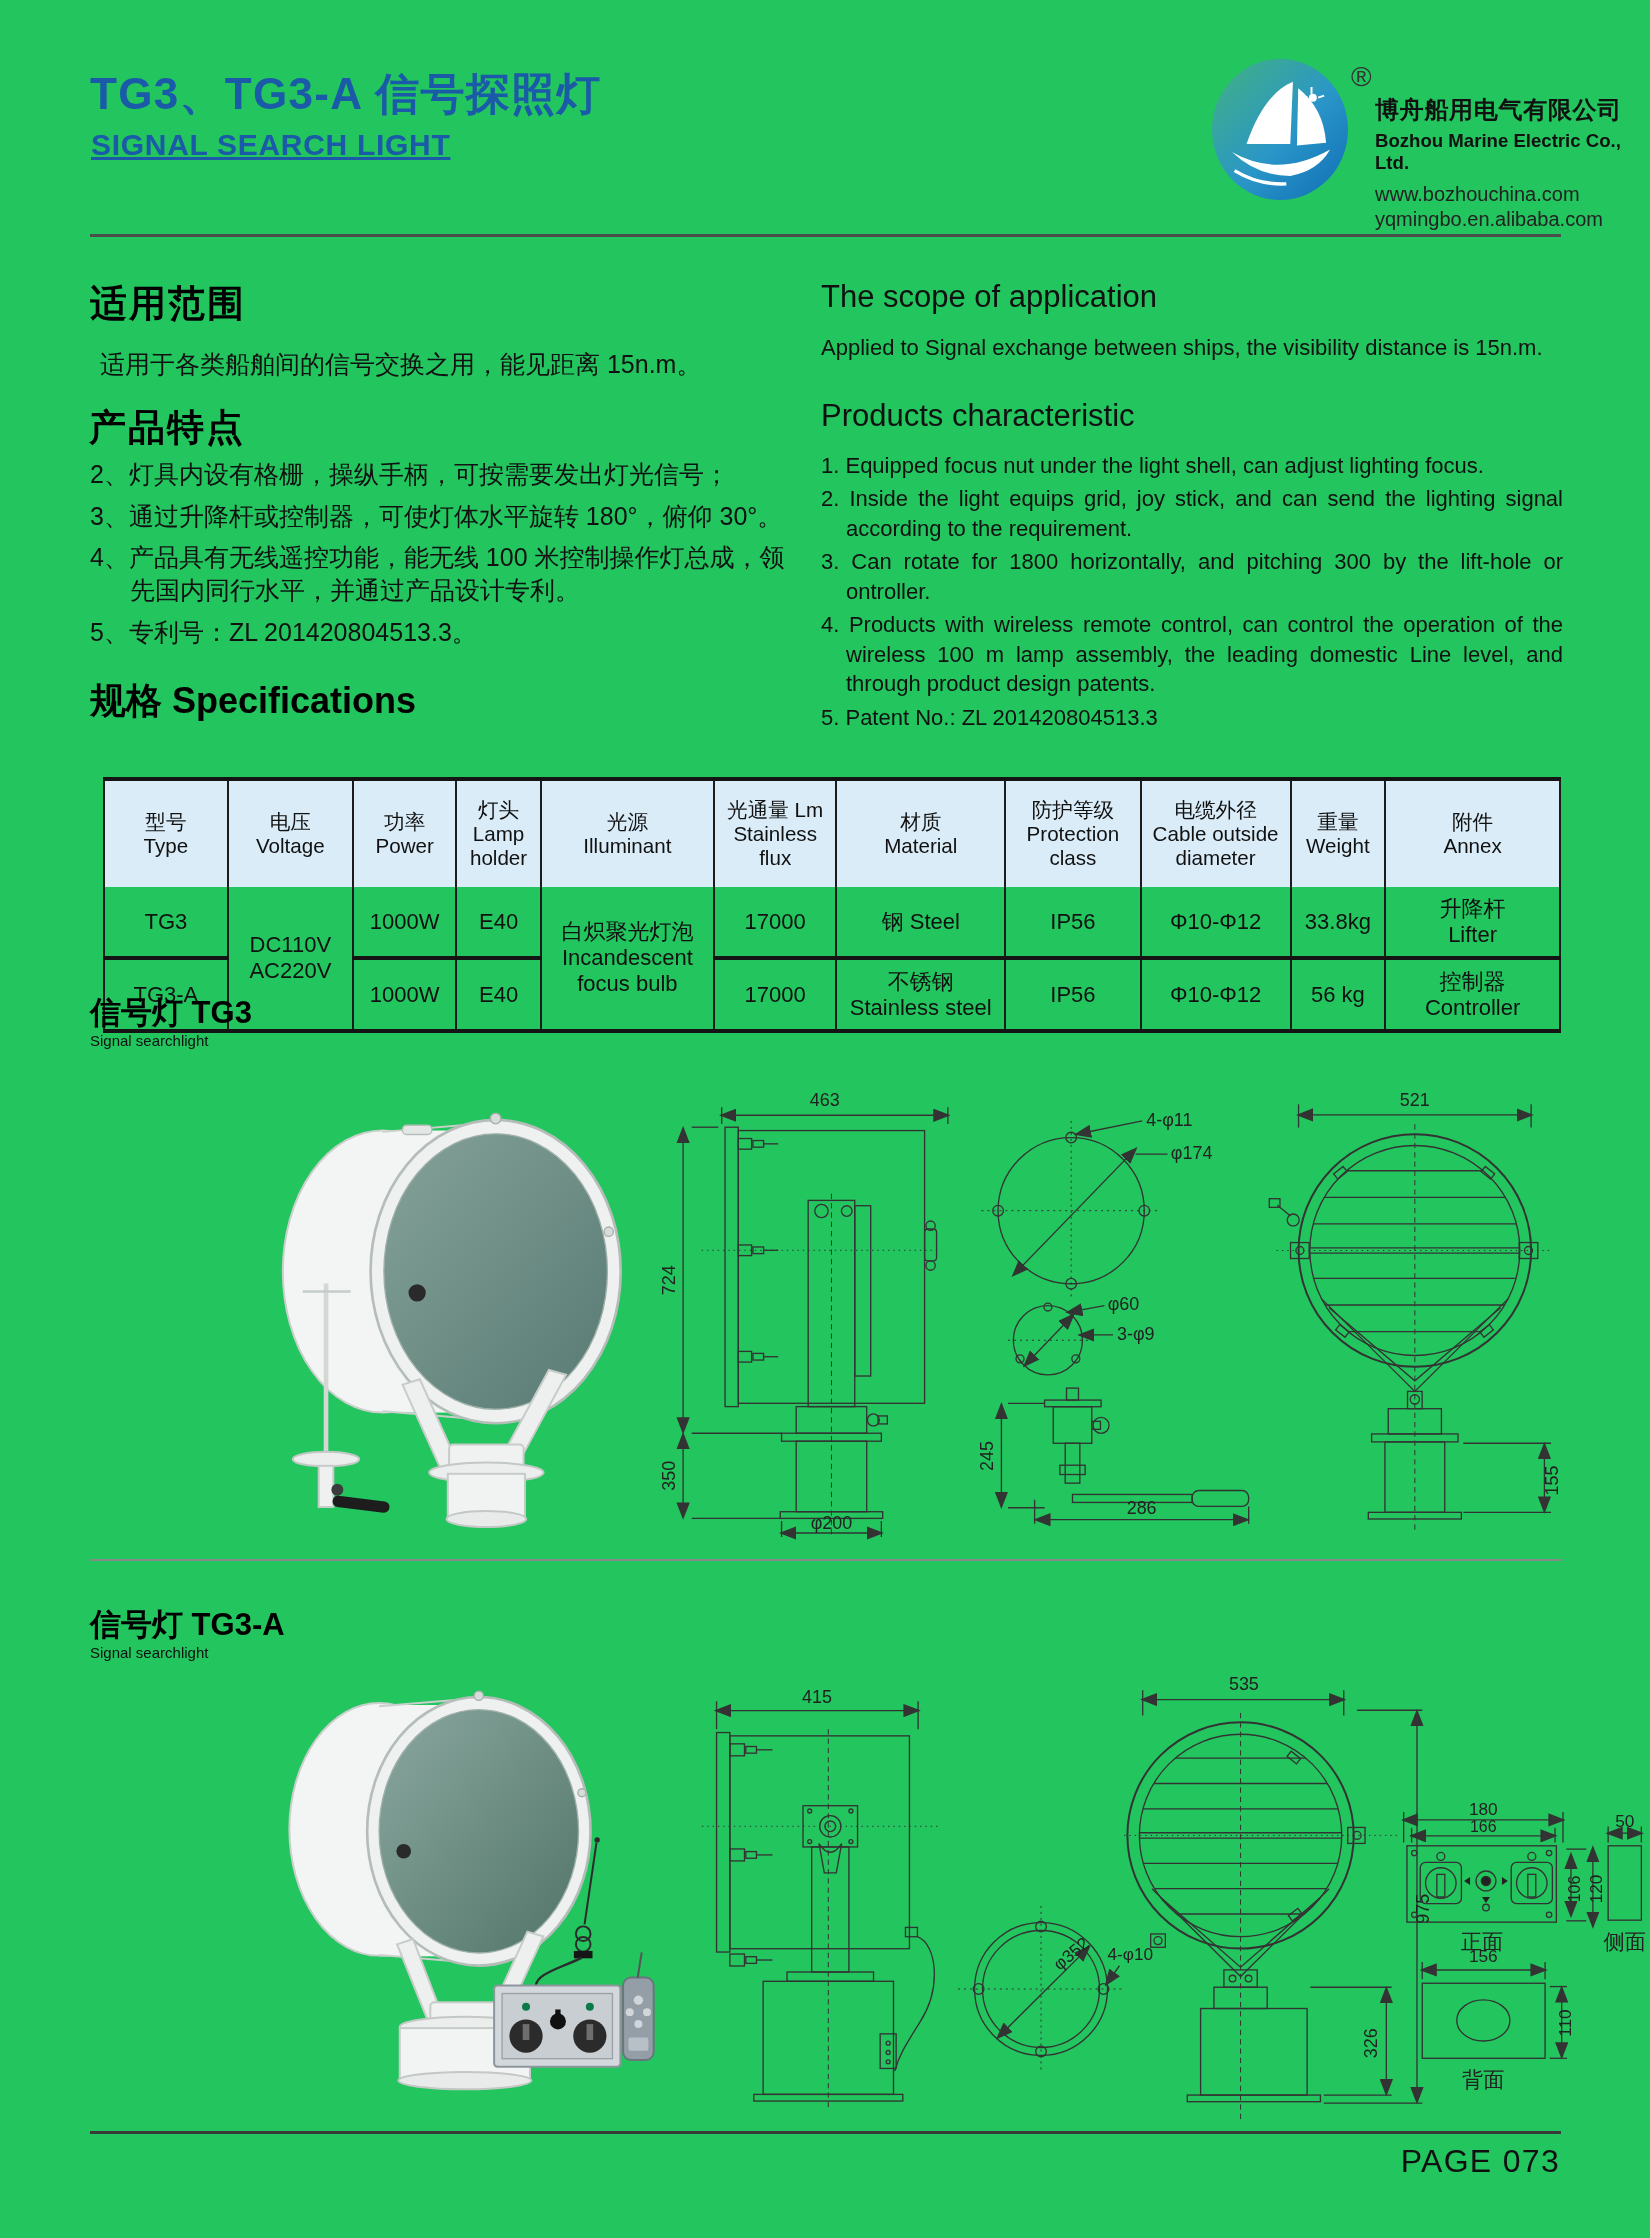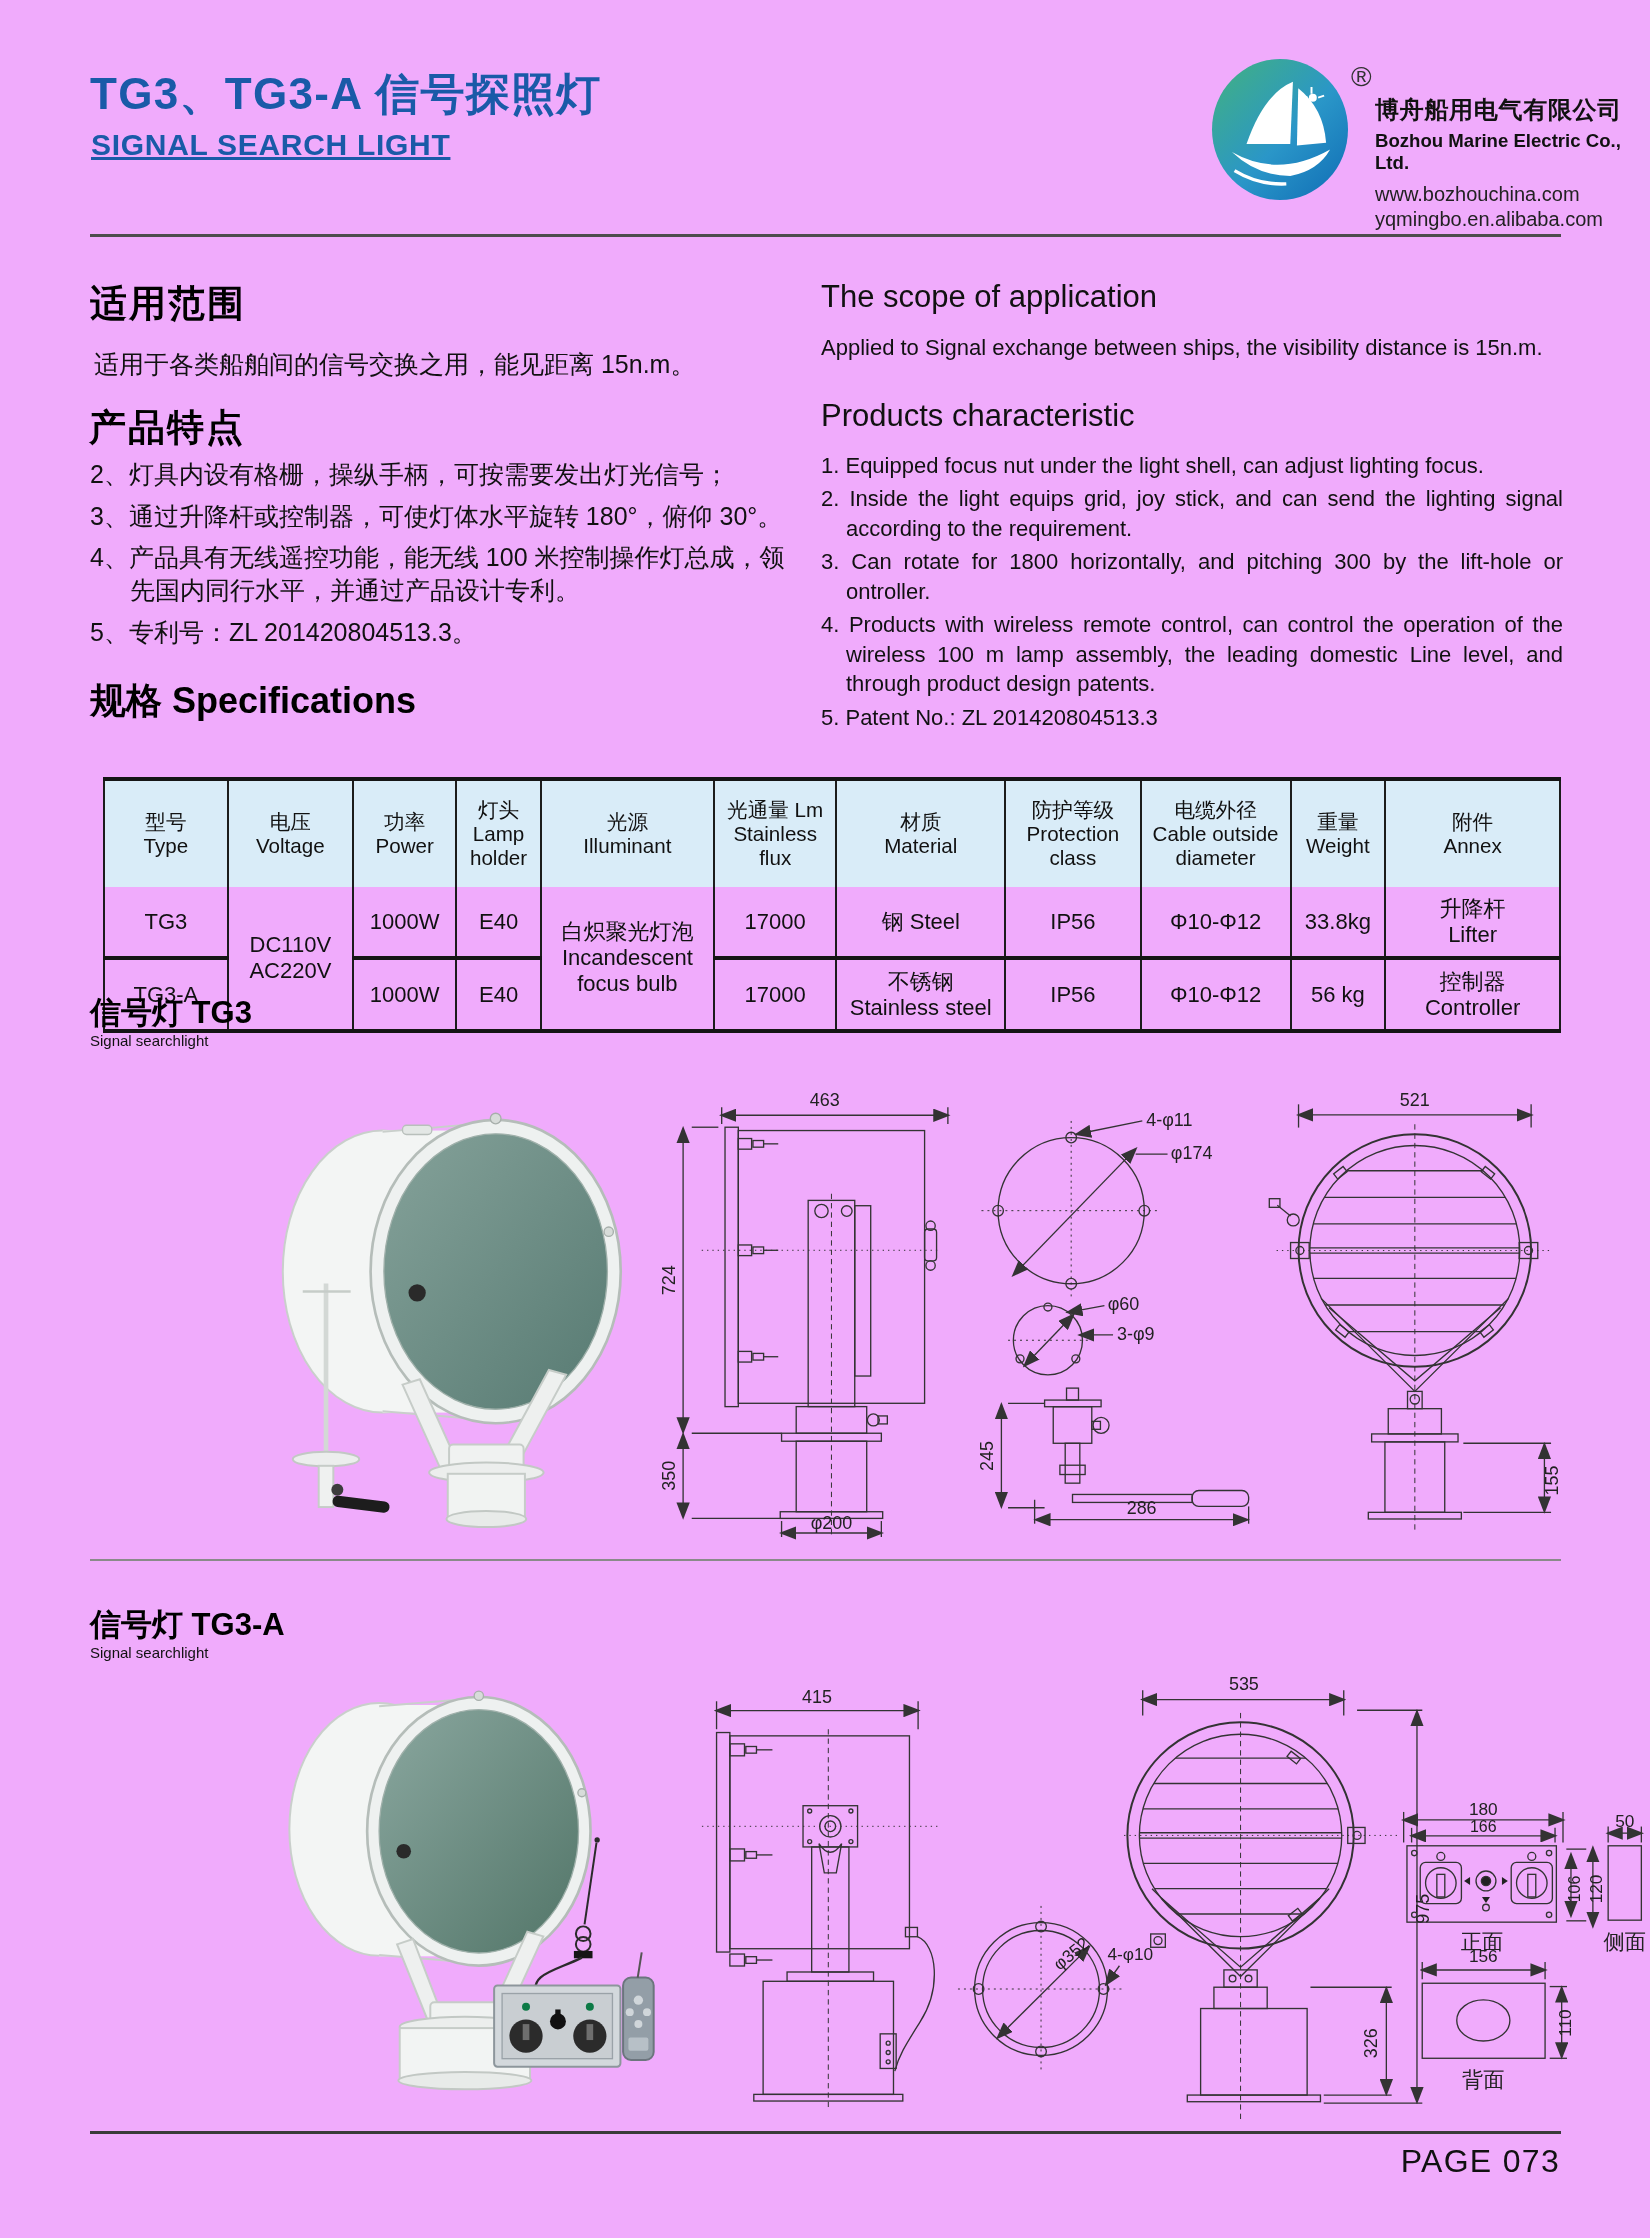--- a/index.html
+++ b/index.html
@@ -1,17 +1,17 @@
 <!DOCTYPE html>
 <html style="font-size:10.6px"><head>
 <meta charset="utf-8">
 <style>
   html,body { margin:0; padding:0; background:#e8e8e8; }
   .page {
-    position:relative; width:1650px; height:2239px; background:#f0abfc;
+    position:relative; width:1650px; height:2239px; background:#22c55e;
     font-family:"Liberation Sans", sans-serif; color:#1a1a1a; overflow:hidden;
   }
   .abs { position:absolute; }
   svg { overflow:visible; }
   svg text { font-family:"Liberation Sans", sans-serif; fill:#222; }
 
   
   .title-zh { left:90px; top:65px; font-size:44px; font-weight:700; color:#1a5aa8; letter-spacing:1.3px; }
   .title-en { left:91px; top:128px; font-size:30px; font-weight:700; color:#1a5aa8; letter-spacing:0.7px;text-decoration:underline; }
   .logo-circle { left:1212px; top:59px; width:136px; height:141px; border-radius:50%;
@@ -20,21 +20,21 @@
   .company { left:1375px; top:94px; width:279px; }
   .company .zh { font-size:24px; font-weight:700; color:#111; letter-spacing:0.7px; }
   .company .en { font-size:18.6px; font-weight:700; color:#111; margin-top:4px; }
   .company .web { font-size:20px; color:#222; margin-top:9.3px; }
   .company .web2 { font-size:20px; color:#222; margin-top:1.3px; }
   .rule-1 { left:90px; top:234px; width:1471px; height:3.3px; background:#4d4d4d; }
 
   
   .h-zh { font-size:37px; font-weight:700; color:#000; letter-spacing:2px; }
   .scope-zh-h { left:90px; top:279px; }
-  .scope-zh-b { left:94px; top:348px; width:712px; font-size:25px; color:#111; }
+  .scope-zh-b { left:100px; top:348px; width:712px; font-size:25px; color:#111; }
   .feat-zh-h { left:89px; top:403px; }
   .feat-zh-list { left:90px; top:458px; width:715px; font-size:25px; color:#111; }
   .feat-zh-list .it { padding-left:40px; text-indent:-40px; margin-bottom:8.6px; line-height:1.32; }
 
   
   .h-en { font-size:31px; font-weight:500; color:#111; }
   .scope-en-h { left:821px; top:279px; }
   .scope-en-b { left:821px; top:335px; width:742px; font-size:22px; color:#111; }
   .feat-en-h { left:821px; top:398px; }
   .feat-en-list { left:821px; top:451px; width:742px; font-size:22px; color:#111; }

